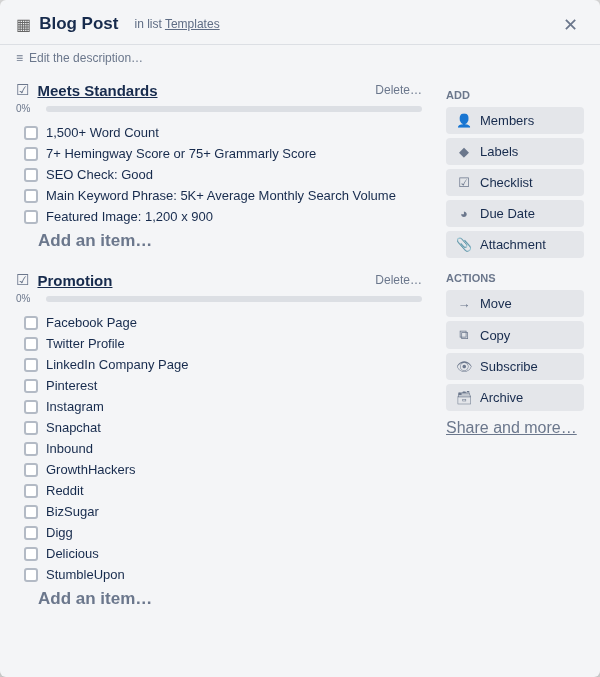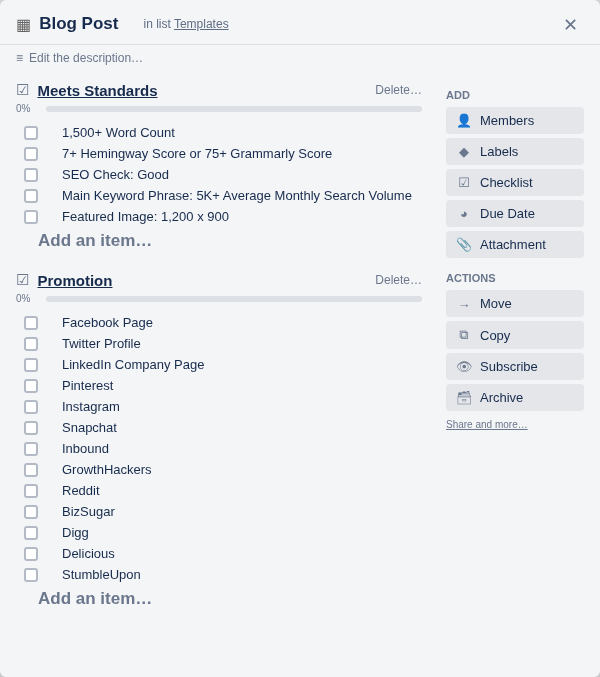--- a/index.html
+++ b/index.html
@@ -39,21 +39,21 @@
       color: #666;
     }
     .card-title {
       font-size: 17px;
       font-weight: 700;
       color: #172b4d;
     }
     .card-subtitle {
       font-size: 12px;
       color: #5e6c84;
-      margin-left: 17px;
+      margin-left: 8px;
     }
     .card-subtitle a {
       color: #5e6c84;
       text-decoration: underline;
     }
     .close-btn {
       background: none;
       border: none;
       cursor: pointer;
       font-size: 18px;
@@ -109,21 +109,21 @@
       text-align: left;
     }
     .sidebar-btn .btn-icon {
       font-size: 13px;
       color: #6b778c;
       width: 16px;
       text-align: center;
     }
     .share-link {
       display: block;
-      font-size: 10px;
+      font-size: 16px;
       color: #6b778c;
       text-decoration: underline;
       cursor: pointer;
       margin-top: 8px;
     }
     .checklist-section {
       margin-bottom: 16px;
     }
     .checklist-header {
       display: flex;
@@ -173,21 +173,21 @@
       margin-right: 8px;
     }
     .progress-bar-fill {
       height: 100%;
       background: #b3bac5;
       border-radius: 3px;
     }
     .checklist-item {
       display: flex;
       align-items: center;
-      gap: 24px;
+      gap: 8px;
       padding: 3px 8px;
     }
     .item-checkbox {
       width: 14px;
       height: 14px;
       border: 2px solid #b3bac5;
       border-radius: 3px;
       flex-shrink: 0;
       background: #fff;
       cursor: pointer;

